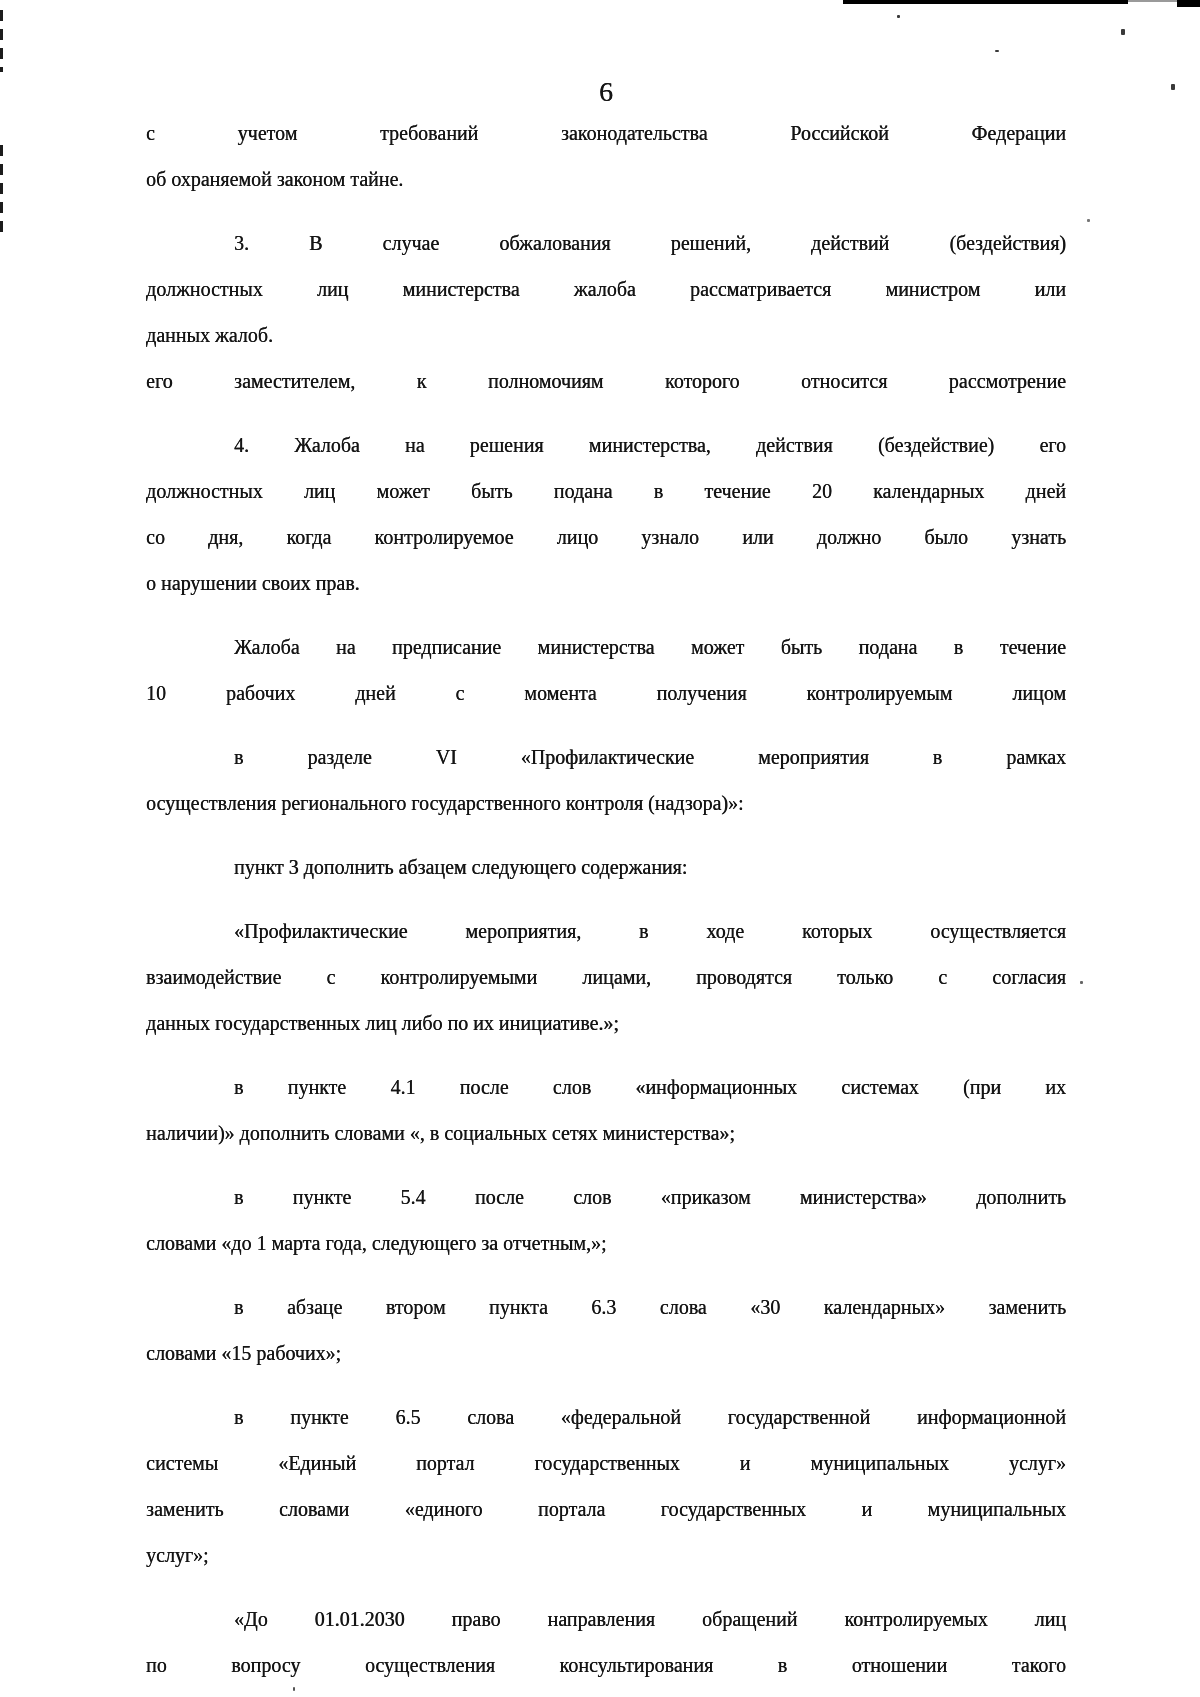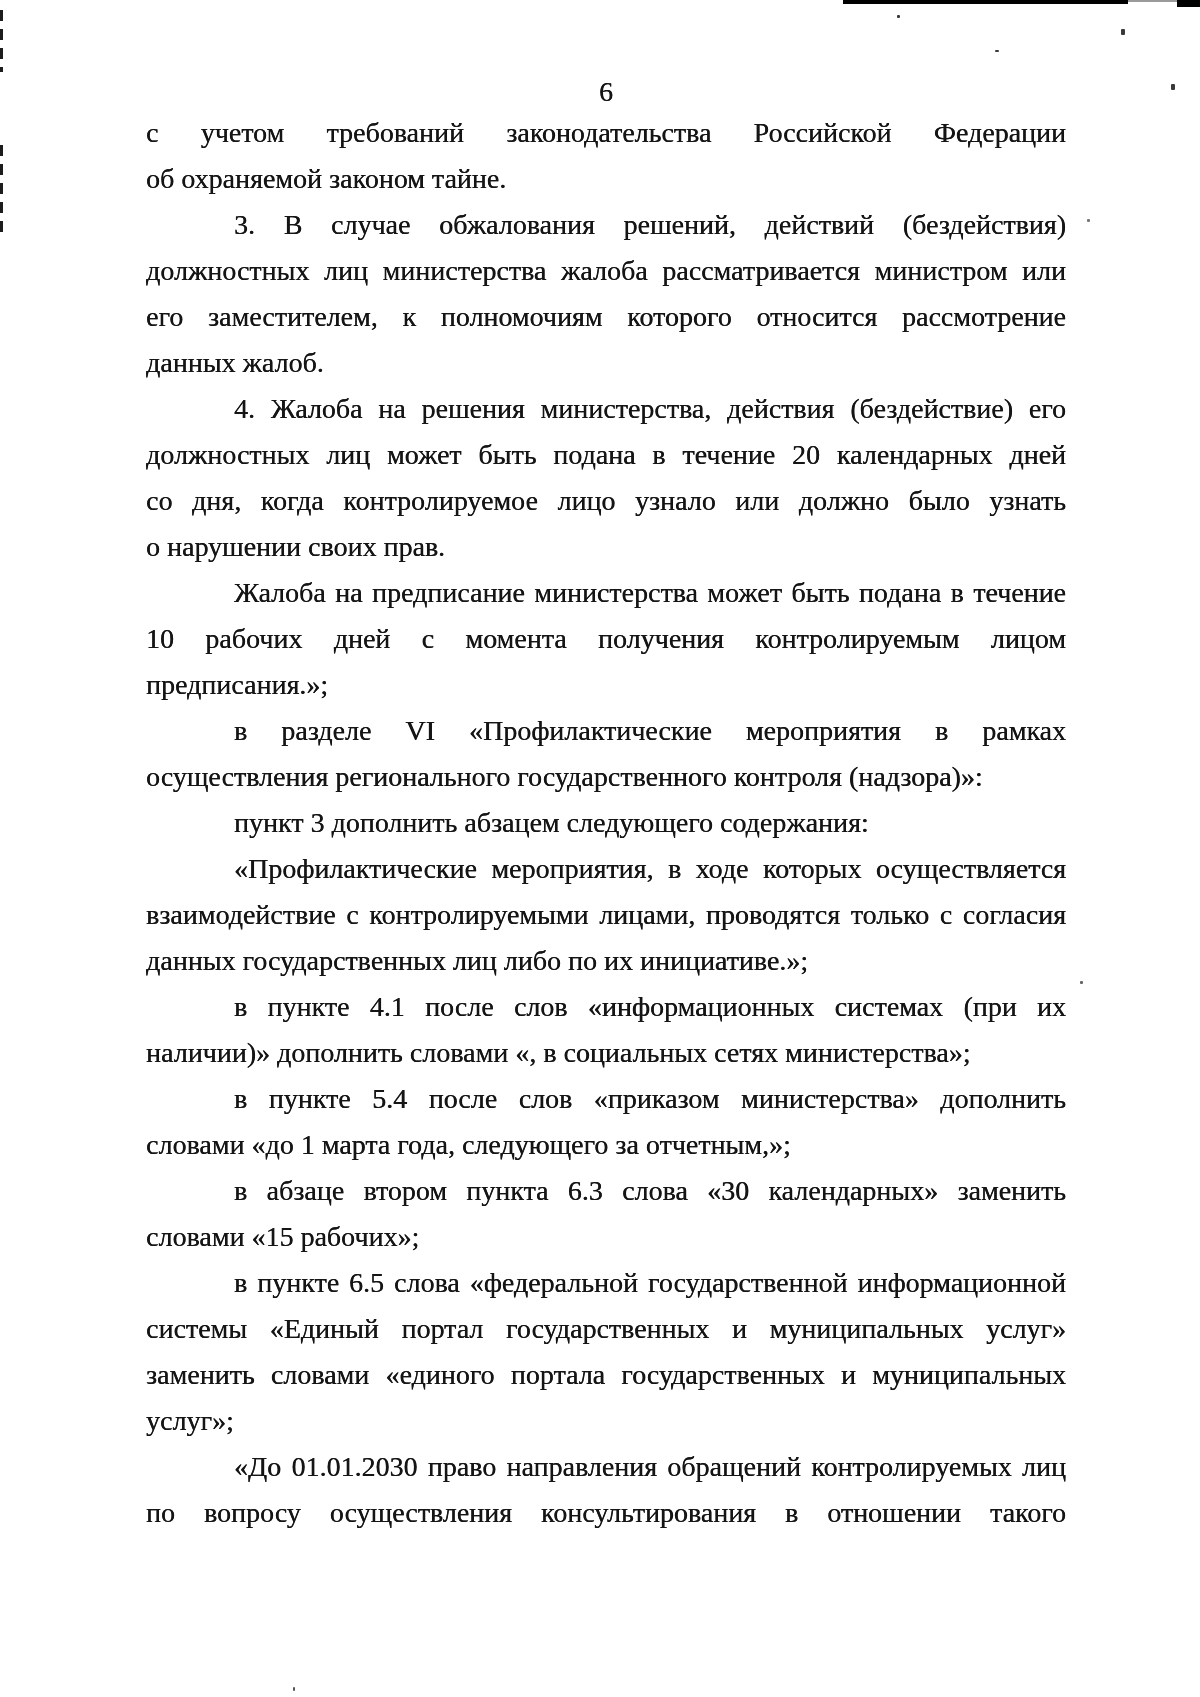--- a/index.html
+++ b/index.html
@@ -23,26 +23,26 @@
     text-align:center;
     text-shadow:0.3px 0 0 currentColor;
   }
   .text-block{
     position:absolute;
     top:110px;left:146px;width:920px;
   }
   .line{
     height:46px;
     line-height:46px;
-    font-size:28px;
+    font-size:20px;
     overflow:hidden;
     white-space:normal;
     text-shadow:0.3px 0 0 currentColor;
   }
-  .indent{ text-indent:88px; }
+  .indent{ text-indent:88px;margin-top:18px; }
   .just{
     text-align:justify;
     text-justify:inter-word;
     text-align-last:justify;
   }
   
   .bar{ position:absolute; background:#000; }
   .bar1{ left:843px; top:0; width:285px; height:4px; }
   .bar2{ left:1128px; top:0; width:49px; height:2px; background:#9a9a9a; }
   .bar3{ left:1177px; top:0; width:23px; height:7px; }
@@ -71,29 +71,28 @@
   <i class="speck" style="left:1087px;top:219px;width:3px;height:3px;background:#777;"></i>
   <i class="speck" style="left:1080px;top:981px;width:3px;height:3px;background:#666;"></i>
   <i class="speck" style="left:293px;top:1687px;width:2px;height:4px;background:#555;"></i>
 
   <div class="page-number">6</div>
   <div class="text-block">
       <div class="line just">с учетом требований законодательства Российской Федерации</div>
       <div class="line">об охраняемой законом тайне.</div>
       <div class="line indent just">3. В случае обжалования решений, действий (бездействия)</div>
       <div class="line just">должностных лиц министерства жалоба рассматривается министром или</div>
+      <div class="line">данных жалоб.</div>
       <div class="line just">его заместителем, к полномочиям которого относится рассмотрение</div>
-      <div class="line">данных жалоб.</div>
       <div class="line indent just">4. Жалоба на решения министерства, действия (бездействие) его</div>
       <div class="line just">должностных лиц может быть подана в течение 20 календарных дней</div>
       <div class="line just">со дня, когда контролируемое лицо узнало или должно было узнать</div>
       <div class="line">о нарушении своих прав.</div>
       <div class="line indent just">Жалоба на предписание министерства может быть подана в течение</div>
       <div class="line just">10 рабочих дней с момента получения контролируемым лицом</div>
-      <div class="line">предписания.»;</div>
       <div class="line indent just">в разделе VI «Профилактические мероприятия в рамках</div>
       <div class="line">осуществления регионального государственного контроля (надзора)»:</div>
       <div class="line indent">пункт 3 дополнить абзацем следующего содержания:</div>
       <div class="line indent just">«Профилактические мероприятия, в ходе которых осуществляется</div>
       <div class="line just">взаимодействие с контролируемыми лицами, проводятся только с согласия</div>
       <div class="line">данных государственных лиц либо по их инициативе.»;</div>
       <div class="line indent just">в пункте 4.1 после слов «информационных системах (при их</div>
       <div class="line">наличии)» дополнить словами «, в социальных сетях министерства»;</div>
       <div class="line indent just">в пункте 5.4 после слов «приказом министерства» дополнить</div>
       <div class="line">словами «до 1 марта года, следующего за отчетным,»;</div>

